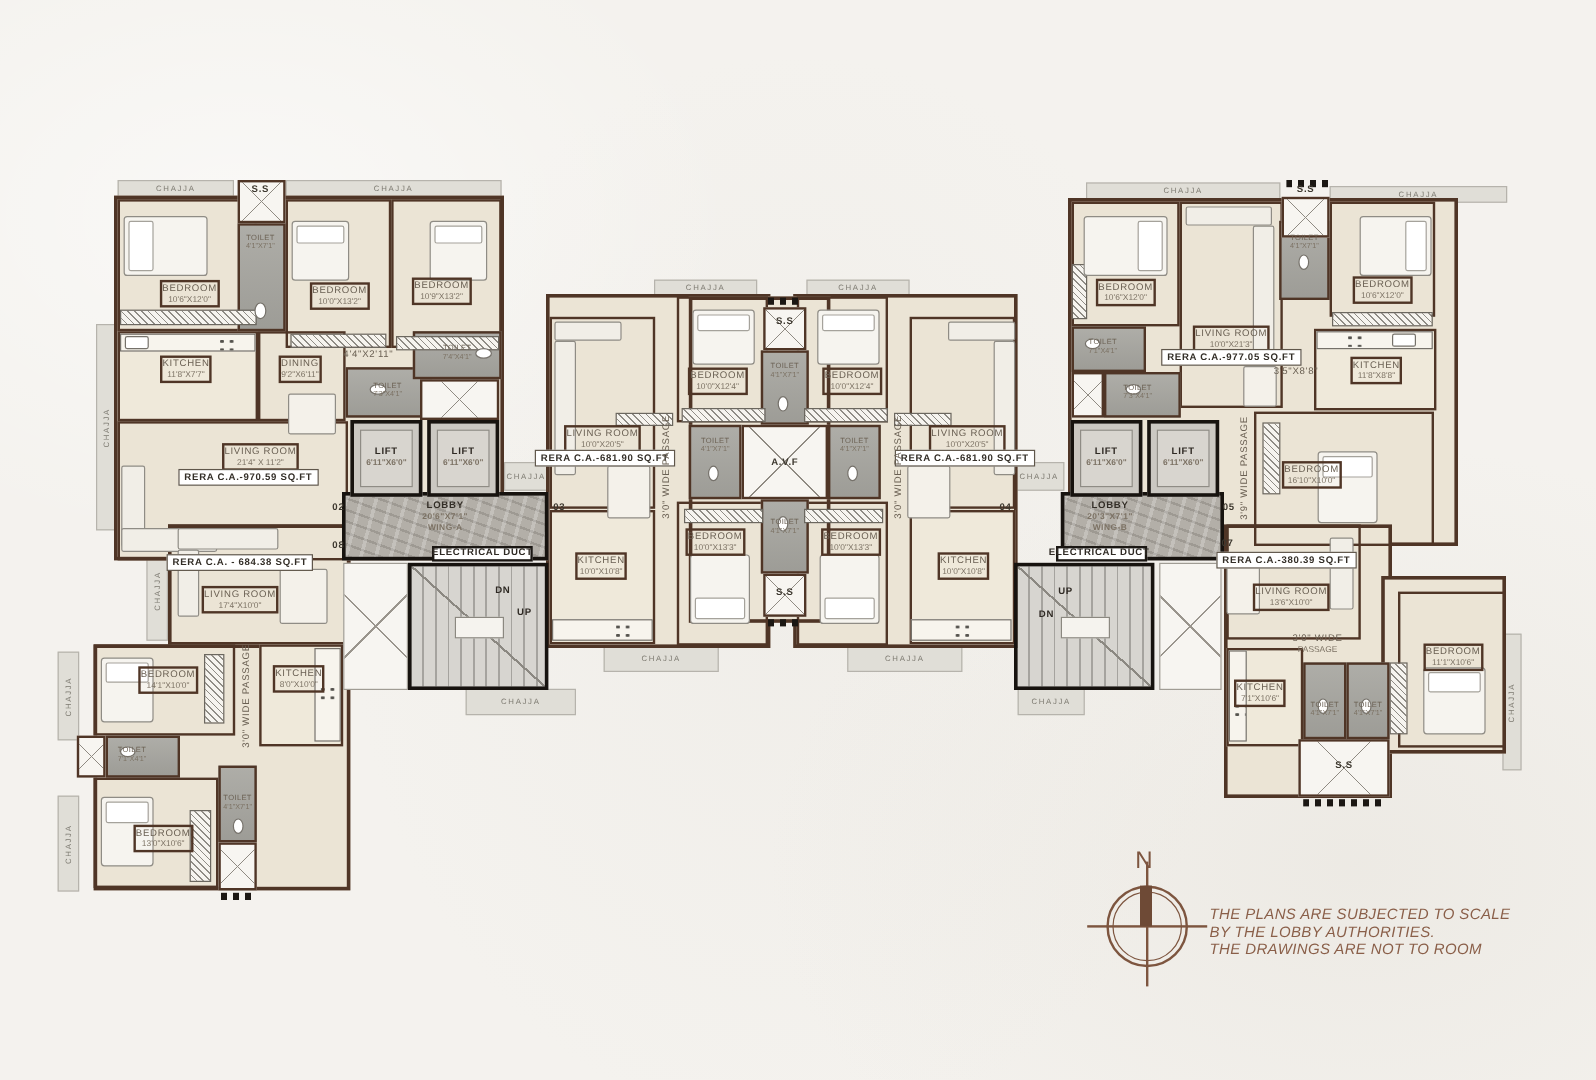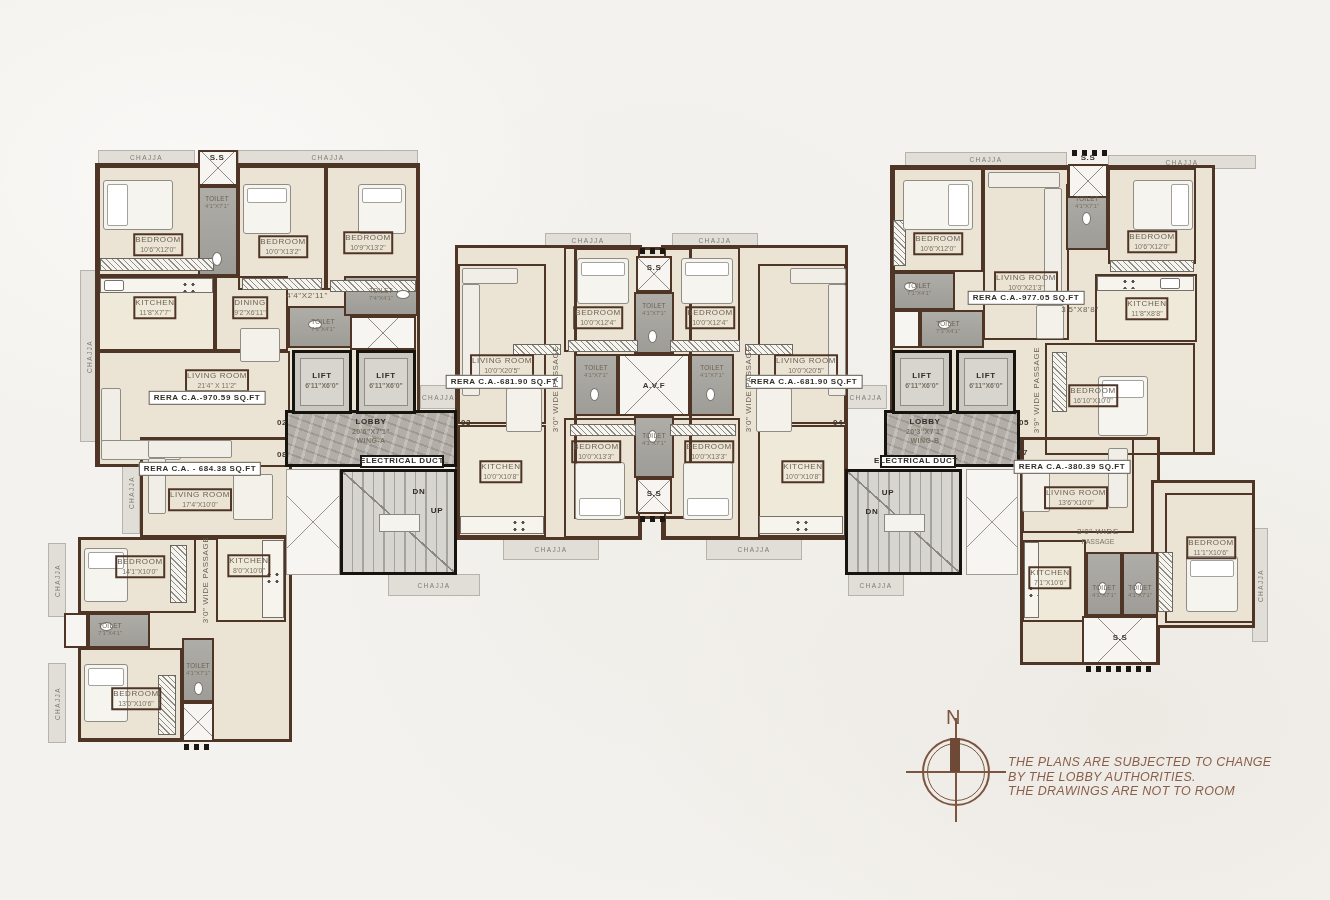--- a/index.html
+++ b/index.html
@@ -603,17 +603,17 @@
   <div class="compass">
     <div class="n-letter">N</div>
     <div class="c-v"></div>
     <div class="c-h"></div>
     <div class="c-outer"></div>
     <div class="c-inner"></div>
     <div class="c-bar"></div>
   </div>
 
   <div class="disclaimer">
-    <div>THE PLANS ARE SUBJECTED TO CHANGE</div>
+    <div>THE PLANS ARE SUBJECTED TO SCALE</div>
     <div>BY THE LOBBY AUTHORITIES.</div>
     <div>THE DRAWINGS ARE NOT TO ROOM</div>
   </div>
 </div>
 
 </body></html>

